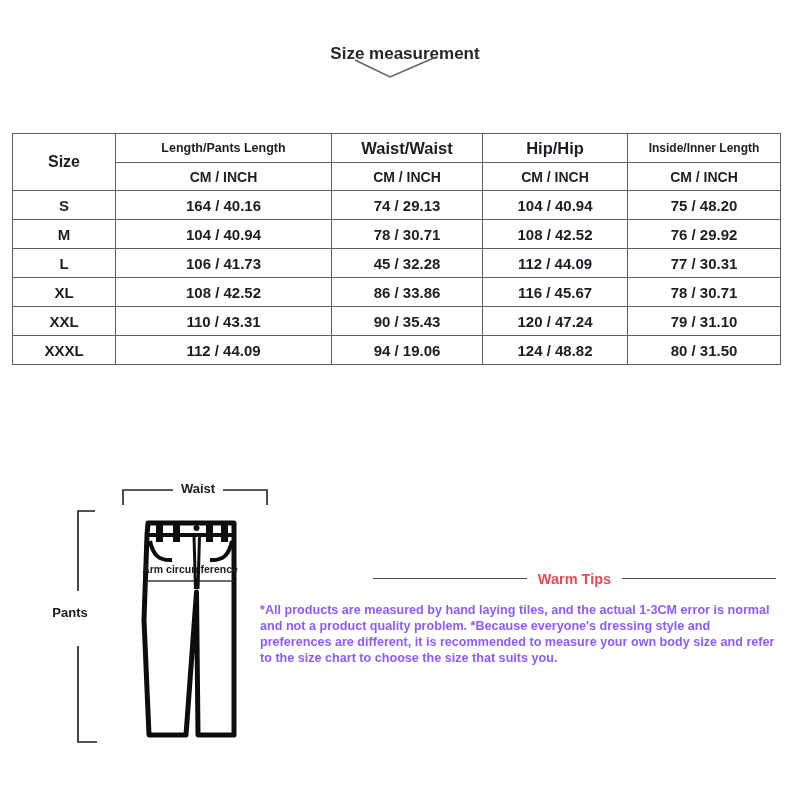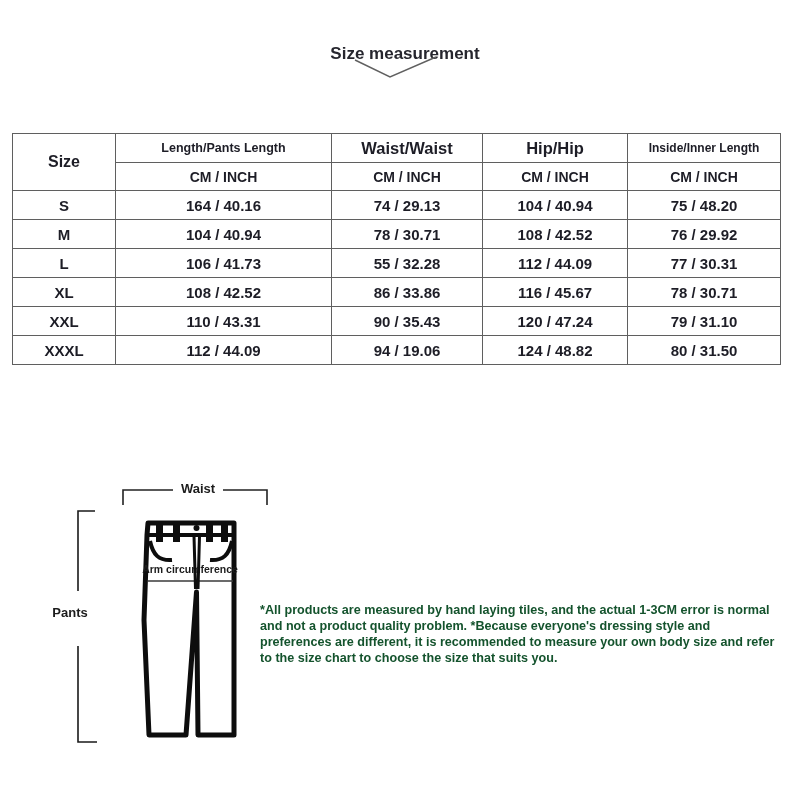--- a/index.html
+++ b/index.html
@@ -97,21 +97,21 @@
     font-weight: bold;
     color: #e84a55;
   }
   .tips-body {
     position: absolute;
     left: 260px; top: 602px;
     width: 524px;
     font-size: 12.6px;
     font-weight: 600;
     line-height: 16px;
-    color: #14532d;
+    color: #8b5cf6;
     text-align: left;
   }
 </style>
 </head>
 <body>
 
 <div class="canvas">
 
   <div class="title">Size measurement</div>
 
@@ -153,21 +153,21 @@
       <tr>
         <td class="size-col">M</td>
         <td>104 / 40.94</td>
         <td>78 / 30.71</td>
         <td>108 / 42.52</td>
         <td>76 / 29.92</td>
       </tr>
       <tr>
         <td class="size-col">L</td>
         <td>106 / 41.73</td>
-        <td>55 / 32.28</td>
+        <td>45 / 32.28</td>
         <td>112 / 44.09</td>
         <td>77 / 30.31</td>
       </tr>
       <tr>
         <td class="size-col">XL</td>
         <td>108 / 42.52</td>
         <td>86 / 33.86</td>
         <td>116 / 45.67</td>
         <td>78 / 30.71</td>
       </tr>
@@ -210,16 +210,21 @@
       <rect x="221" y="525" width="7" height="17" fill="#0d0d0d"></rect>
       <circle cx="196.5" cy="528" r="3" fill="#0d0d0d"></circle>
       <path d="M150 541 C153 555 159 561 172 560" fill="none" stroke="#0d0d0d" stroke-width="4"></path>
       <path d="M232 541 C229 555 223 561 210 560" fill="none" stroke="#0d0d0d" stroke-width="4"></path>
       <text class="lbl-sm" x="190" y="573" text-anchor="middle">Arm circumference</text>
       <path d="M148 581 L233 581" stroke="#3a3a3a" stroke-width="1.4"></path>
       <path d="M194 536 L195.5 589 M199.5 536 L198 589" fill="none" stroke="#0d0d0d" stroke-width="3"></path>
     </g>
   </svg>
 
+  <div class="tips-divider">
+    <span class="dline"></span>
+    <span class="tips-title">Warm Tips</span>
+    <span class="dline"></span>
+  </div>
 
   <div class="tips-body">*All products are measured by hand laying tiles, and the actual 1-3CM error is normal and not a product quality problem. *Because everyone's dressing style and preferences are different, it is recommended to measure your own body size and refer to the size chart to choose the size that suits you.</div>
 
 </div>
 
 </body></html>

